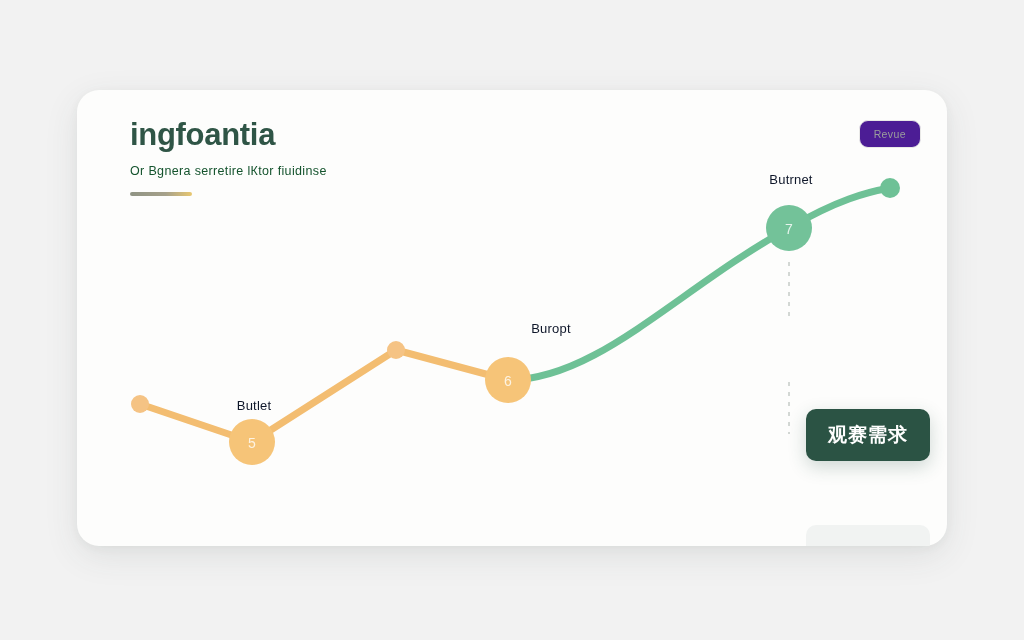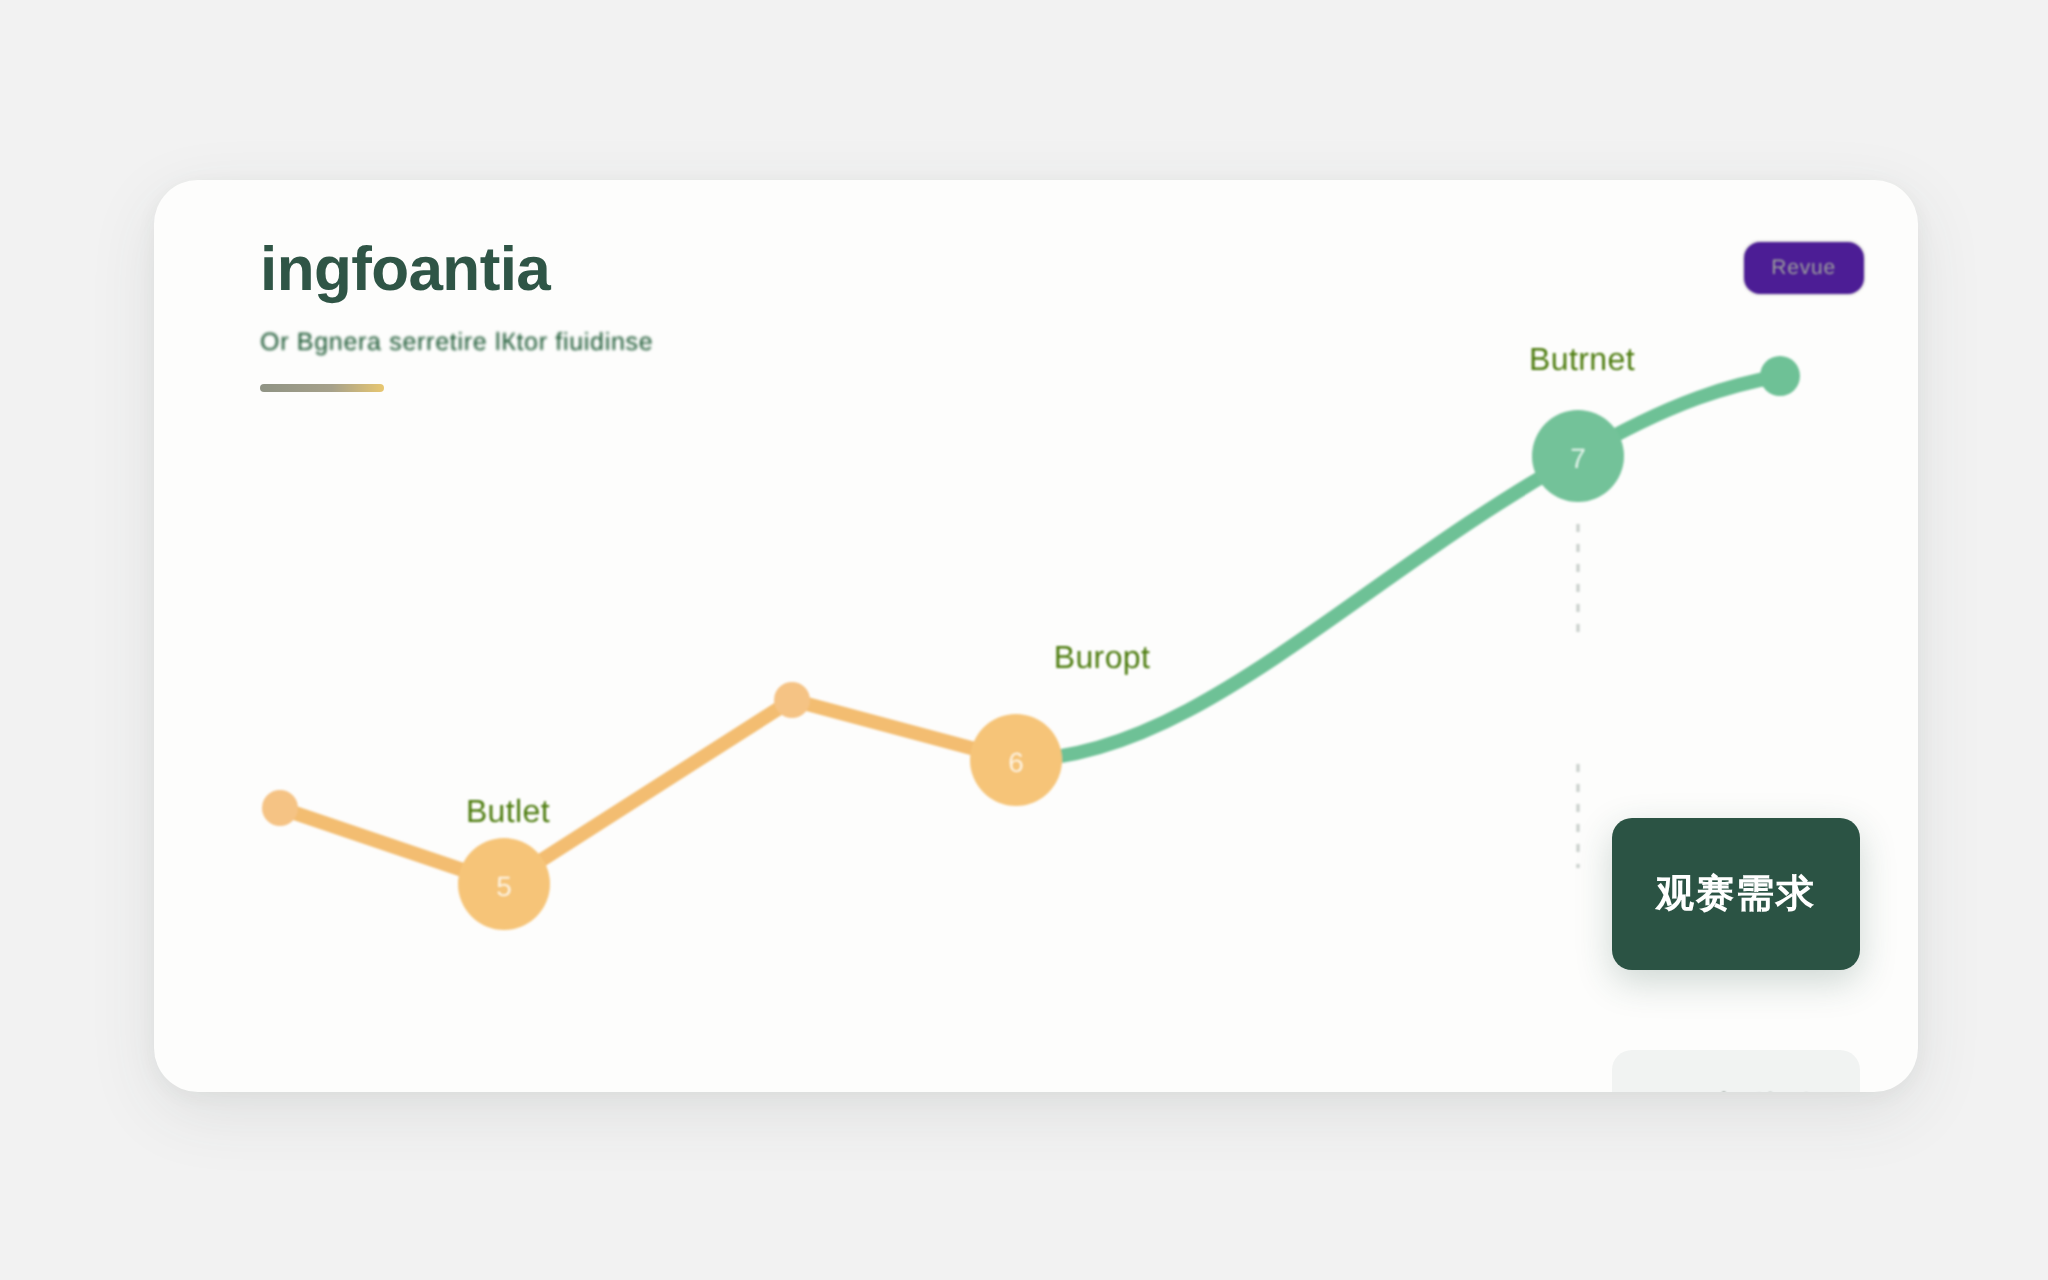--- a/index.html
+++ b/index.html
@@ -25,21 +25,20 @@
     position: absolute;
     left: 77px;
     top: 90px;
     width: 870px;
     height: 456px;
     background: #fdfdfc;
     border-radius: 22px;
     box-shadow: 0 10px 34px rgba(60, 70, 65, 0.10),
                 0 2px 10px rgba(60, 70, 65, 0.05);
     overflow: hidden;
-    padding-left: 12px;
   }
 
   
   .header {
     position: absolute;
     left: 53px;
     top: 28px;
     width: 420px;
   }
   .title {
@@ -104,34 +103,34 @@
     font-weight: 400;
     pointer-events: none;
     filter: blur(0.45px);
   }
   .node-value.on-green { color: #e6f4ec; }
 
   
   .node-label {
     position: absolute;
     transform: translate(-50%, 0);
-    color: #4d7c0f;
-    font-size: 16px;
+    color: #0f172a;
+    font-size: 13px;
     letter-spacing: 0.2px;
     white-space: nowrap;
     filter: blur(0.55px);
   }
 
   
   .tooltip-dark {
     position: absolute;
     left: 729px;
     top: 319px;
     width: 124px;
-    height: 76px;
+    height: 52px;
     background: #2b5344;
     border-radius: 10px;
     display: flex;
     align-items: center;
     justify-content: center;
     box-shadow: 0 6px 18px rgba(43, 83, 68, 0.22);
   }
   .tooltip-dark-text {
     color: #ffffff;
     font-size: 19px;

